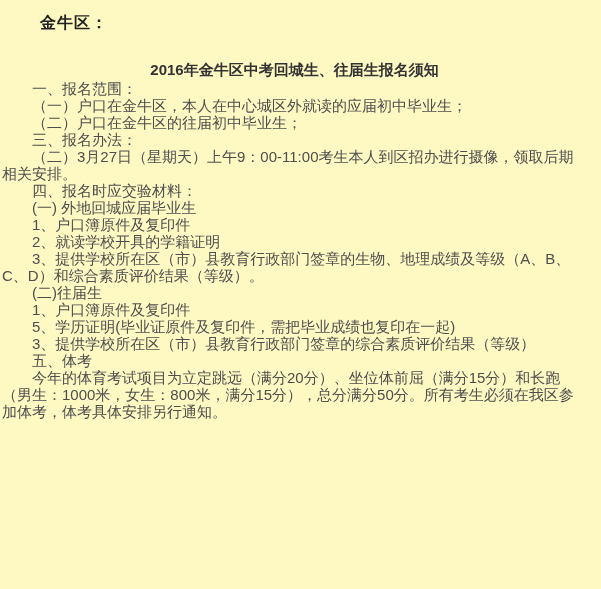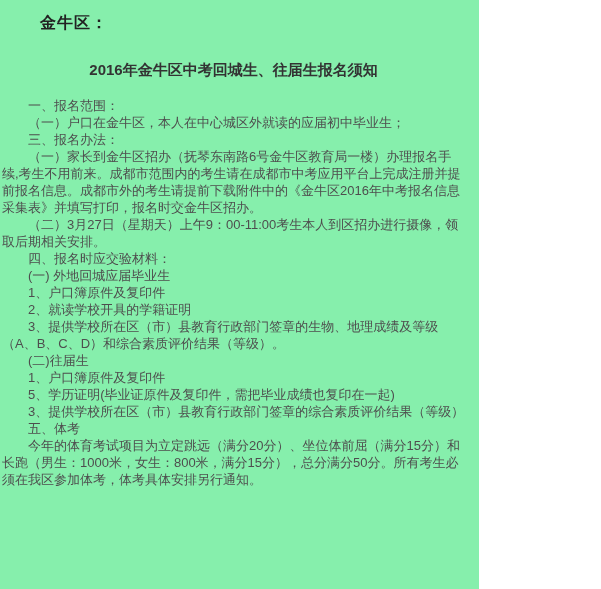--- a/index.html
+++ b/index.html
@@ -4,45 +4,44 @@
 <style>
   * { box-sizing: border-box; margin: 0; padding: 0; }
   html, body { background: #ffffff; }
   body {
     width: 601px;
     height: 589px;
     overflow: hidden;
     font-family: "Liberation Sans", "DejaVu Sans", sans-serif;
   }
   .page {
-    width: 479px;
+    width: 601px;
     height: 589px;
-    background: #86efac;
+    background: #fef9c3;
     position: relative;
   }
   .region-label {
     padding: 13px 0 0 40px;
     font-size: 16px;
     font-weight: bold;
     color: #222222;
     letter-spacing: 1px;
   }
   .doc {
     padding: 0 14px 0 2px;
   }
   .doc-title {
     margin-top: 27px;
     text-align: center;
     font-size: 15px;
     font-weight: bold;
     color: #333333;
   }
   .doc-body {
-    margin-top: 17px;
-    font-size: 13px;
+    font-size: 15px;
     line-height: 17px;
     color: #4e4e4e;
   }
   .doc-body p {
     text-indent: 2em;
     margin: 0;
   }
   .red { font-weight: normal; }
   .gap-10 { margin-top: 10px; }
   .gap-12 { margin-top: 12px; }
@@ -56,22 +55,22 @@
 
   <div class="region-label">金牛区：</div>
 
   <div class="doc">
 
     <div class="doc-title">2016年金牛区中考回城生、往届生报名须知</div>
 
     <div class="doc-body">
       <p>一、报名范围：</p>
       <p>（一）户口在金牛区，本人在中心城区外就读的应届初中毕业生；</p>
+      <p>（二）户口在金牛区的往届初中毕业生；</p>
       <p class="gap-18">三、报名办法：</p>
-      <p>（一）家长到金牛区招办（抚琴东南路6号金牛区教育局一楼）办理报名手续,考生不用前来。成都市范围内的考生请在成都市中考应用平台上完成注册并提前报名信息。成都市外的考生请提前下载附件中的《金牛区2016年中考报名信息采集表》并填写打印，报名时交金牛区招办。</p>
       <p>（二）3月27日（星期天）上午9：00-11:00考生本人到区招办进行摄像，领取后期相关安排。</p>
       <p class="gap-18">四、报名时应交验材料：</p>
       <p>(一) 外地回城应届毕业生</p>
       <p>1、户口簿原件及复印件</p>
       <p>2、就读学校开具的学籍证明</p>
       <p>3、提供学校所在区（市）县教育行政部门签章的生物、地理成绩及等级（A、B、C、D）和综合素质评价结果（等级）。</p>
       <p>(二)往届生</p>
       <p>1、户口簿原件及复印件</p>
       <p>5、学历证明(毕业证原件及复印件，需把毕业成绩也复印在一起)</p>
       <p>3、提供学校所在区（市）县教育行政部门签章的综合素质评价结果（等级）</p>

